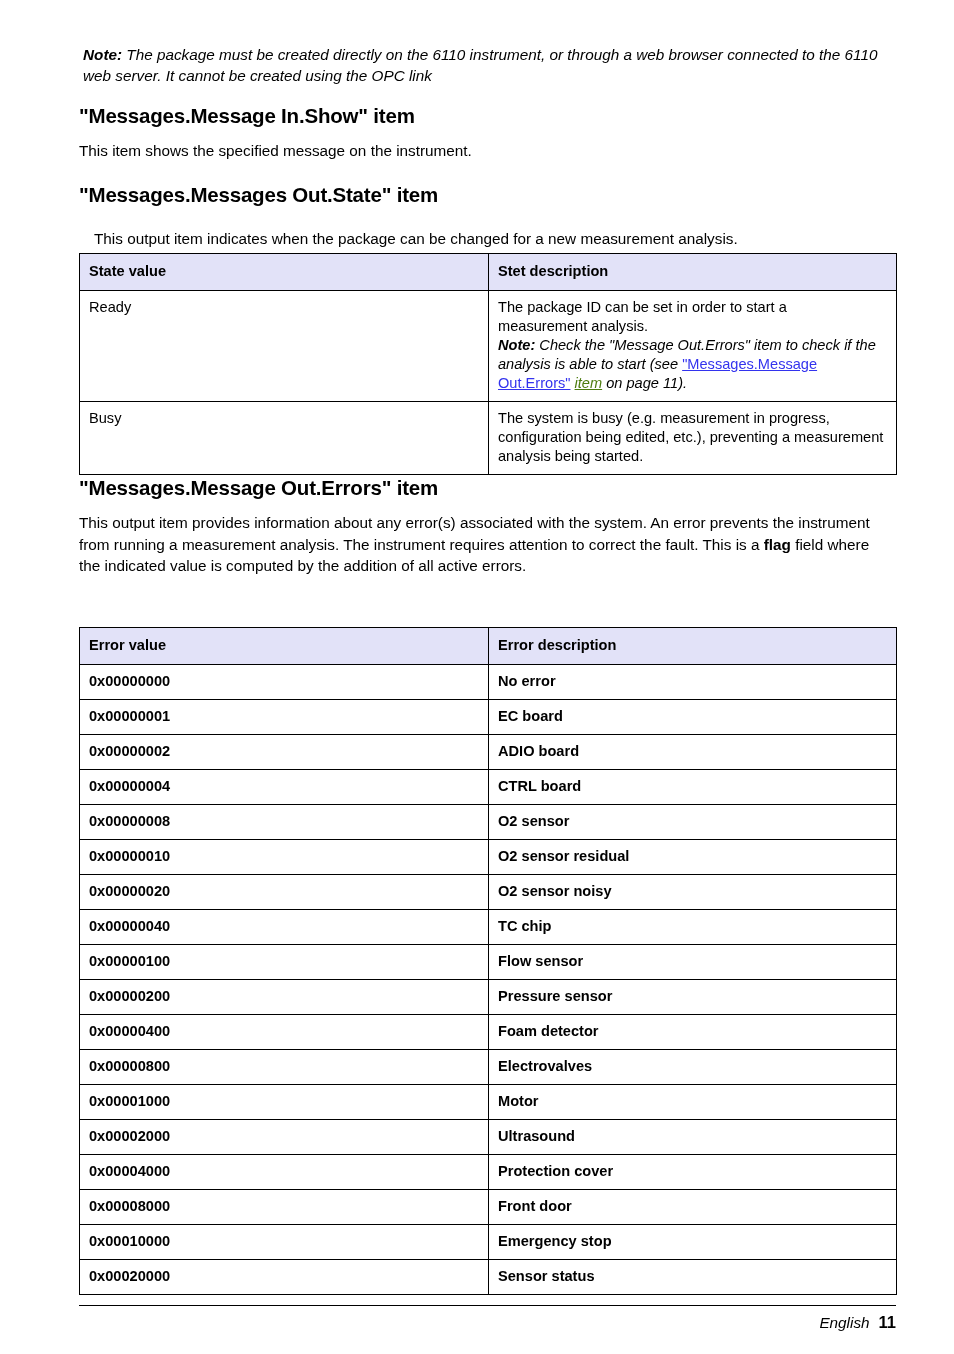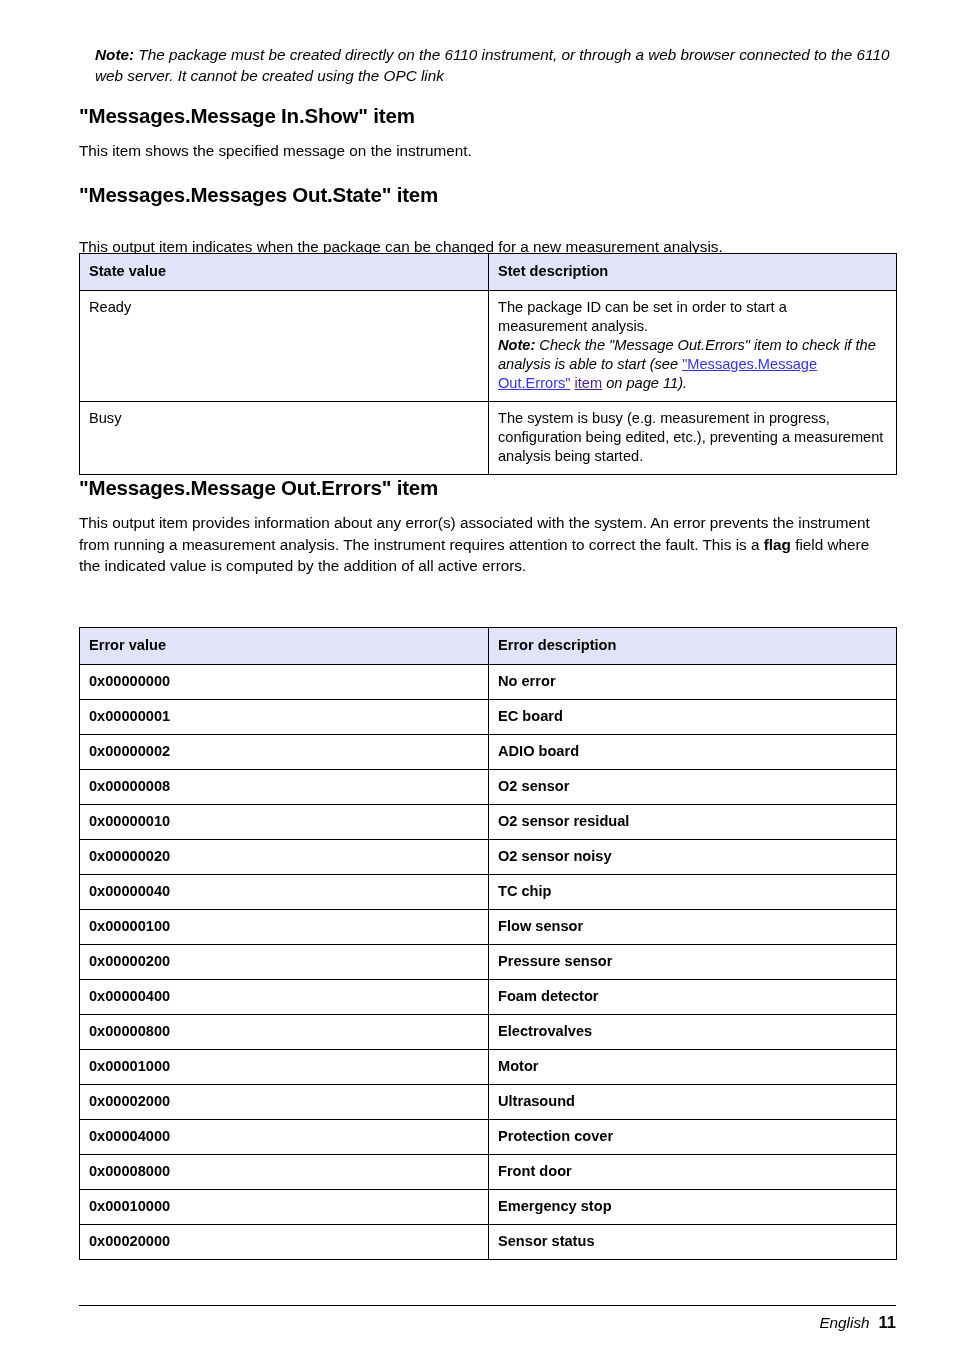--- a/index.html
+++ b/index.html
@@ -20,21 +20,21 @@
     left: 79px;
     top: 0;
     width: 817px;
     height: 1354px;
   }
 
   
   .note-block {
     position: absolute;
     top: 44px;
-    left: 16px;
+    left: 4px;
     width: 795px;
     font-size: 15.3px;
     line-height: 21px;
     font-style: italic;
   }
   .note-lead {
     font-weight: bold;
     font-style: italic;
   }
 
@@ -55,21 +55,21 @@
   
   p.body-text {
     position: absolute;
     left: 0;
     margin: 0;
     font-size: 15.3px;
     line-height: 21.5px;
     width: 800px;
   }
   #p-show   { top: 140px; }
-  #p-state  { top: 236px; }
+  #p-state  { top: 228px; margin-left: 15px; }
   #p-errors { top: 512px; width: 803px; }
   .bold-inline { font-weight: bold; margin-top: 23px; }
 
   
   table.doc-table {
     position: absolute;
     left: 0;
     border-collapse: collapse;
     width: 817px;
     table-layout: fixed;
@@ -106,21 +106,22 @@
     font-style: italic;
   }
   .cell-note-italic {
     font-style: italic;
   }
   .xlink {
     color: #3333EE;
     font-style: normal;
   }
   .xlink-italic {
-    color: #4c1d95;
+    color: #4d7c0f;
+    font-style: italic;
   }
 
   
   .footer-rule {
     position: absolute;
     left: 0;
     top: 1305px;
     width: 817px;
     height: 0;
     border-top: 1.6px solid #000000;
@@ -204,20 +205,24 @@
         </tr>
         <tr>
           <td>0x00000001</td>
           <td>EC board</td>
         </tr>
         <tr>
           <td>0x00000002</td>
           <td>ADIO board</td>
         </tr>
         <tr>
+          <td>0x00000004</td>
+          <td>CTRL board</td>
+        </tr>
+        <tr>
           <td>0x00000008</td>
           <td>O2 sensor</td>
         </tr>
         <tr>
           <td>0x00000010</td>
           <td>O2 sensor residual</td>
         </tr>
         <tr>
           <td>0x00000020</td>
           <td>O2 sensor noisy</td>

